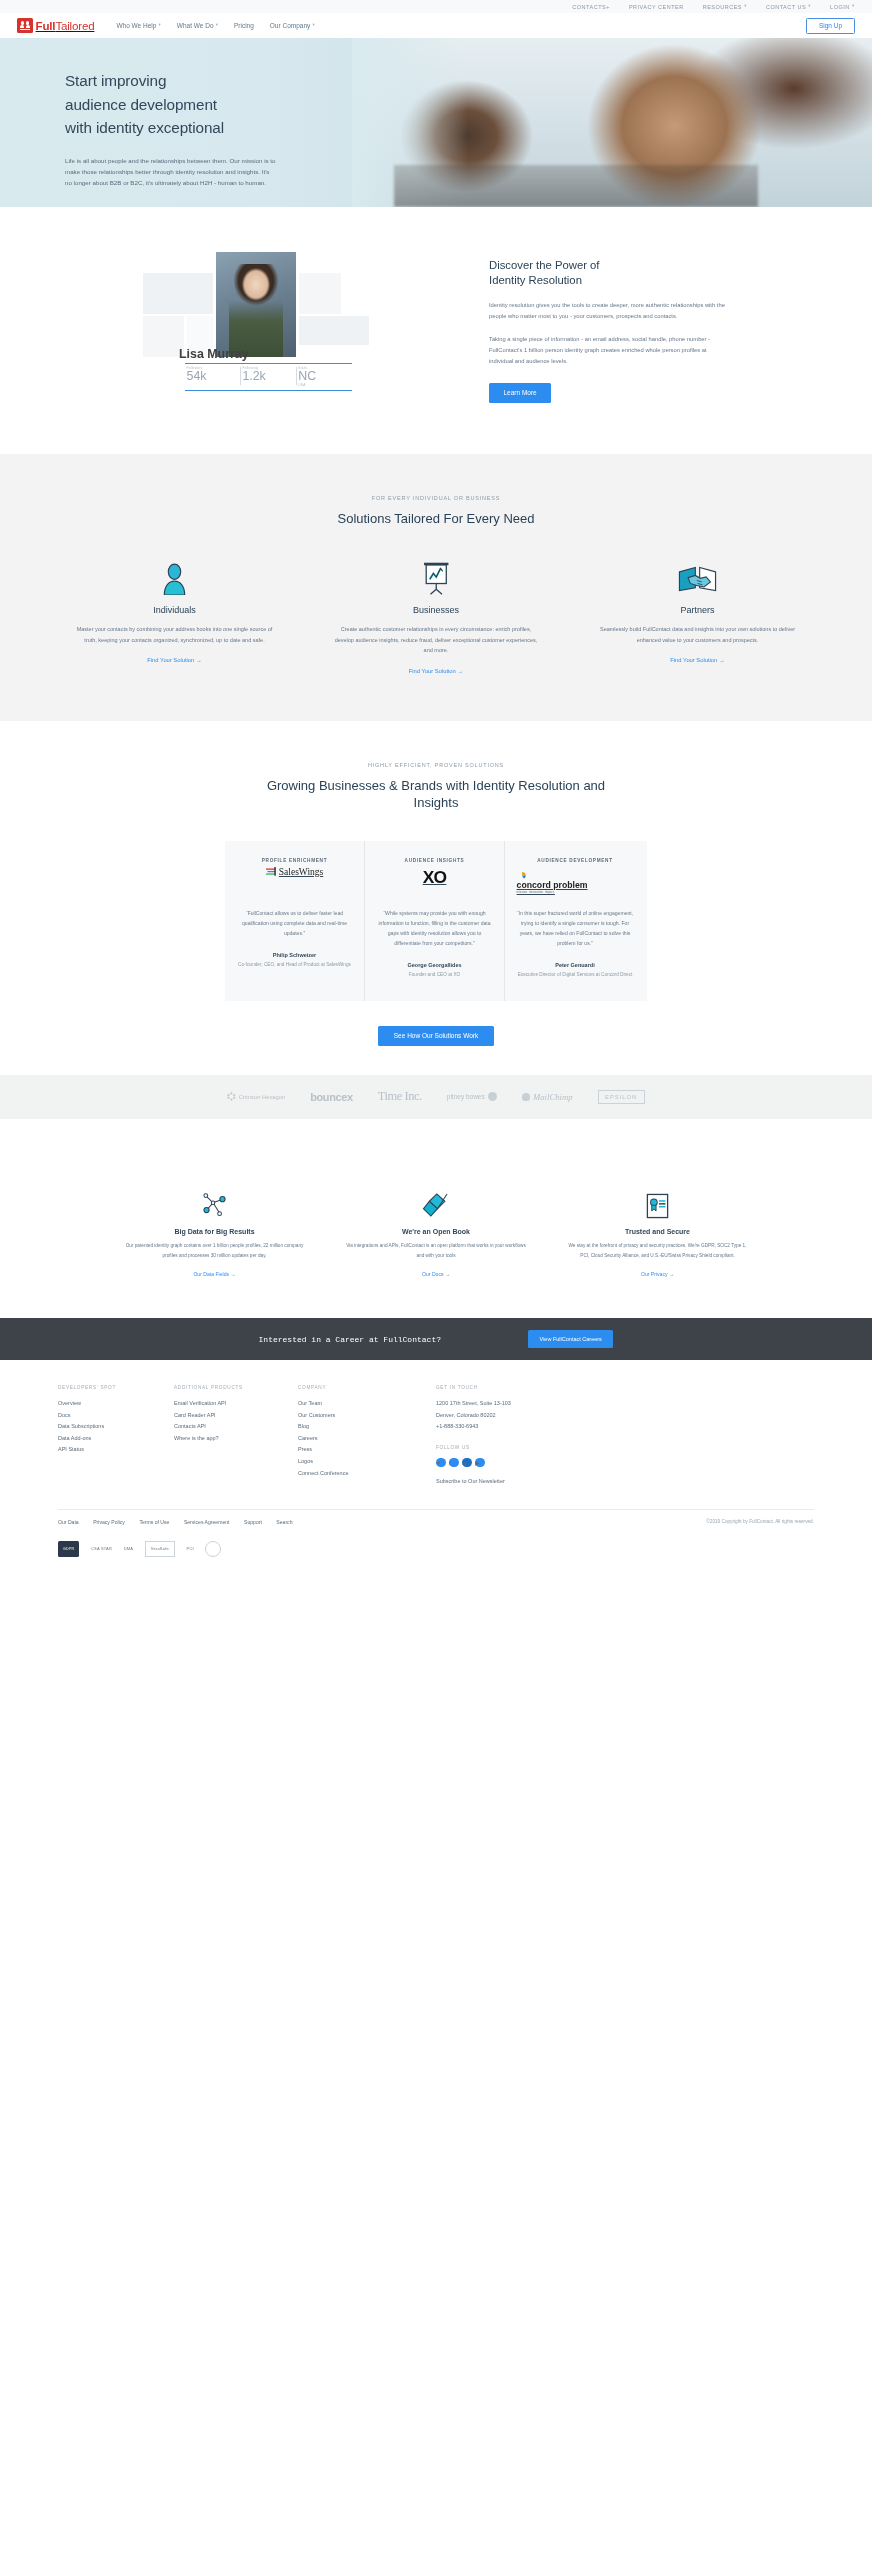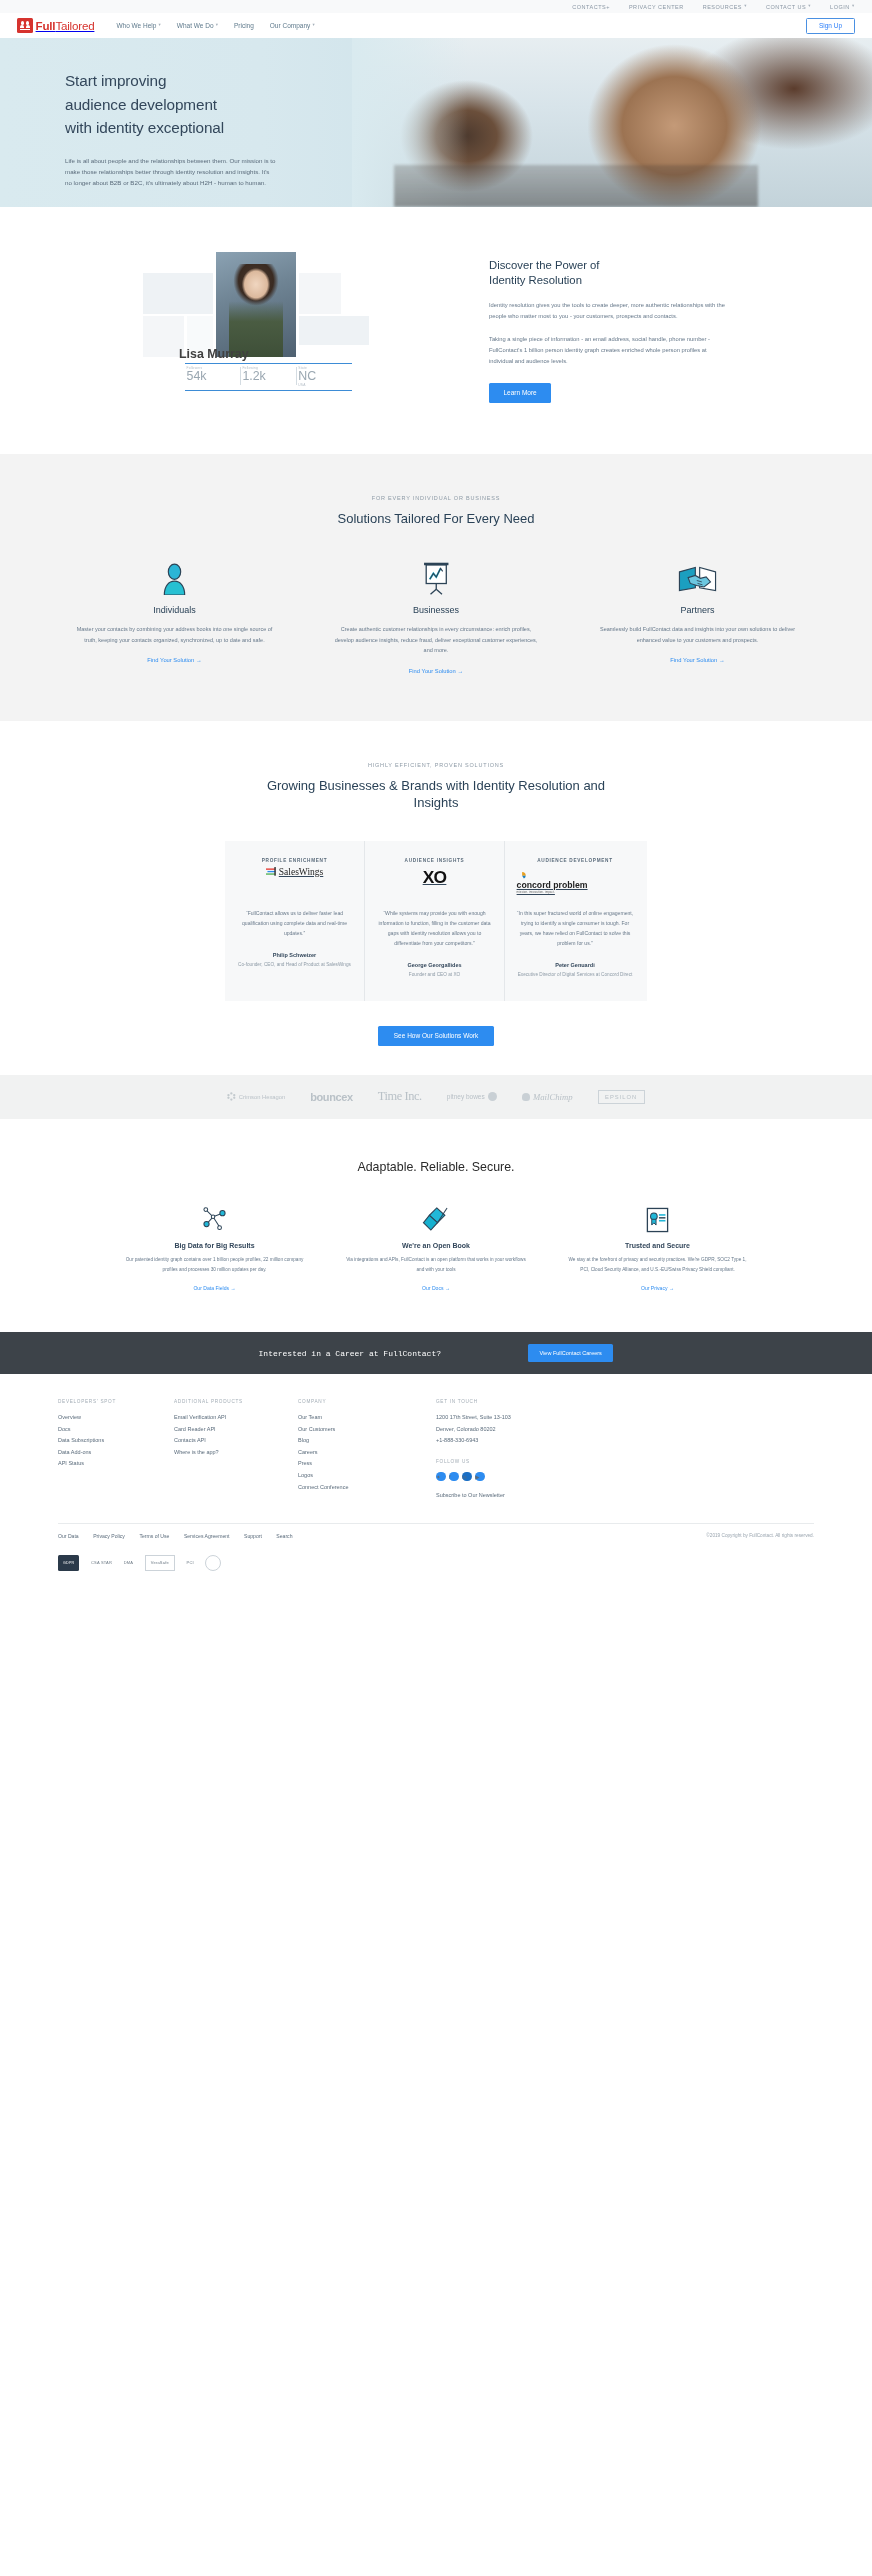--- a/index.html
+++ b/index.html
@@ -557,21 +557,20 @@
     <div class="plogo">
       <span style="width:8px;height:8px;border-radius:50% 50% 40% 40%;background:#c9d0d5;display:inline-block;"></span>
       <span style="font-size:8.7px;font-family:'Liberation Serif',serif;font-style:italic;">MailChimp</span>
     </div>
     <div class="plogo" style="border:0.7px solid #ccd3d8;padding:2.9px 6.5px;">
       <span style="font-size:5.8px;letter-spacing:1px;">EPSILON</span>
     </div>
   </div>
 
   <div class="adaptable">
-    <h2>Adaptable. Reliable. Secure.</h2>
     <div class="cards3b">
 
       <div class="card3b">
         <div class="icon">
           <svg width="29" height="28" viewBox="0 0 40 38">
             <line x1="8" y1="6" x2="18" y2="16" stroke="#2c4356" stroke-width="1.4"></line>
             <line x1="18" y1="16" x2="31" y2="11" stroke="#2c4356" stroke-width="1.4"></line>
             <line x1="18" y1="16" x2="9" y2="26" stroke="#2c4356" stroke-width="1.4"></line>
             <line x1="18" y1="16" x2="27" y2="30" stroke="#2c4356" stroke-width="1.4"></line>
             <circle cx="8" cy="6" r="2.6" fill="#fff" stroke="#2c4356" stroke-width="1.4"></circle>

